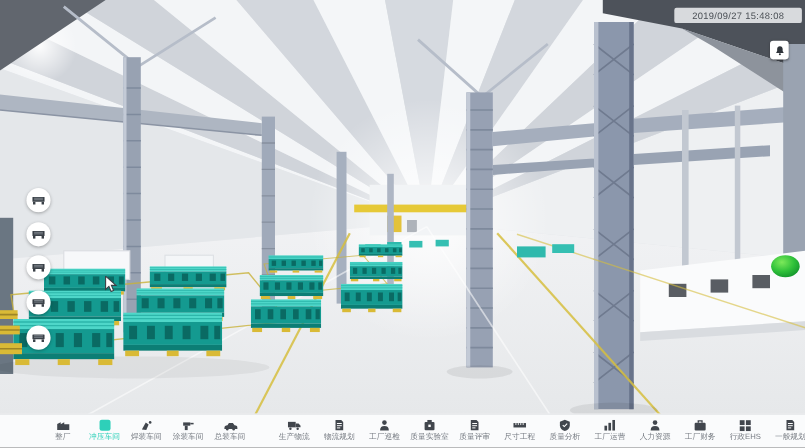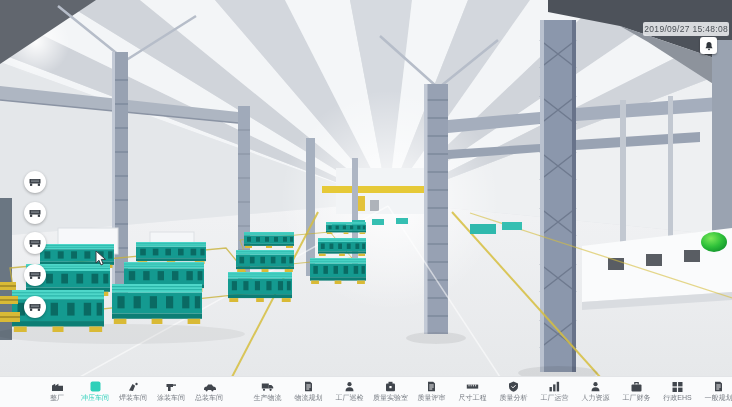--- a/index.html
+++ b/index.html
@@ -1,21 +1,21 @@
 <!DOCTYPE html>
 <html><head>
 <meta charset="utf-8">
 <style>
   html,body{margin:0;padding:0;background:#222;}
   #app{position:relative;width:732px;height:407px;overflow:hidden;
        font-family:"Liberation Sans",sans-serif;background:#e9ebed;}
   
   #scene{position:absolute;left:0;top:0;width:732px;height:377px;display:block;}
   
-  .time-chip{position:absolute;top:22px;right:3px;padding:2px 1px;border-radius:2px;
+  .time-chip{position:absolute;top:7px;right:3px;padding:2px 16px;border-radius:2px;
      background:rgba(236,237,239,.88);color:#4a4f55;font-size:8.5px;letter-spacing:.3px;}
   .bell-btn{position:absolute;left:700px;top:37px;width:17px;height:17px;border-radius:3px;
      background:#fff;box-shadow:0 1px 2px rgba(0,0,0,.35);display:flex;align-items:center;
      justify-content:center;cursor:pointer;}
   .bell-btn svg{width:10px;height:10px;}
   .marker{position:absolute;left:24px;width:22px;height:22px;border-radius:50%;background:#fff;
      box-shadow:0 1px 3px rgba(0,0,0,.3);display:flex;align-items:center;justify-content:center;
      cursor:pointer;}
   .marker svg{width:12px;height:10px;}
   .cursor{position:absolute;left:95px;top:251px;pointer-events:none;}

